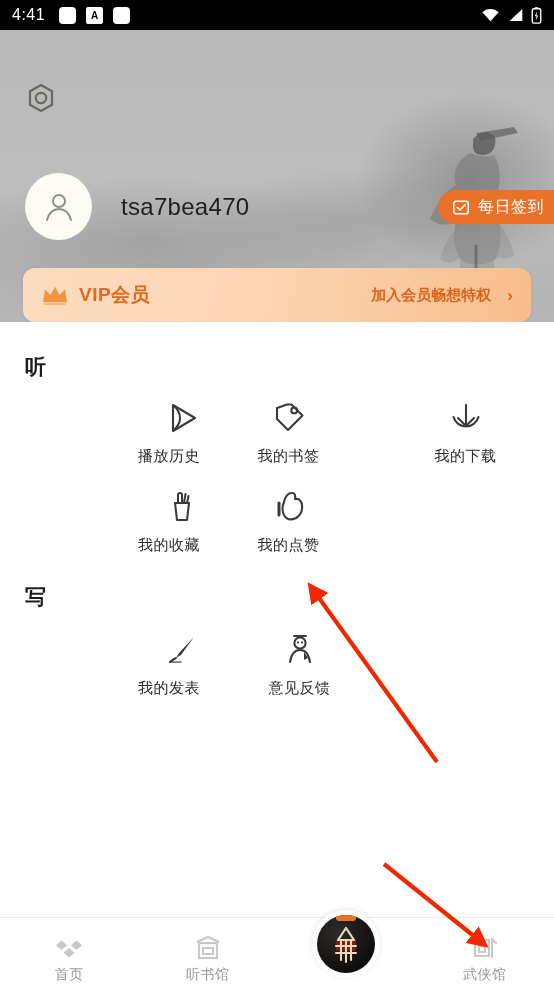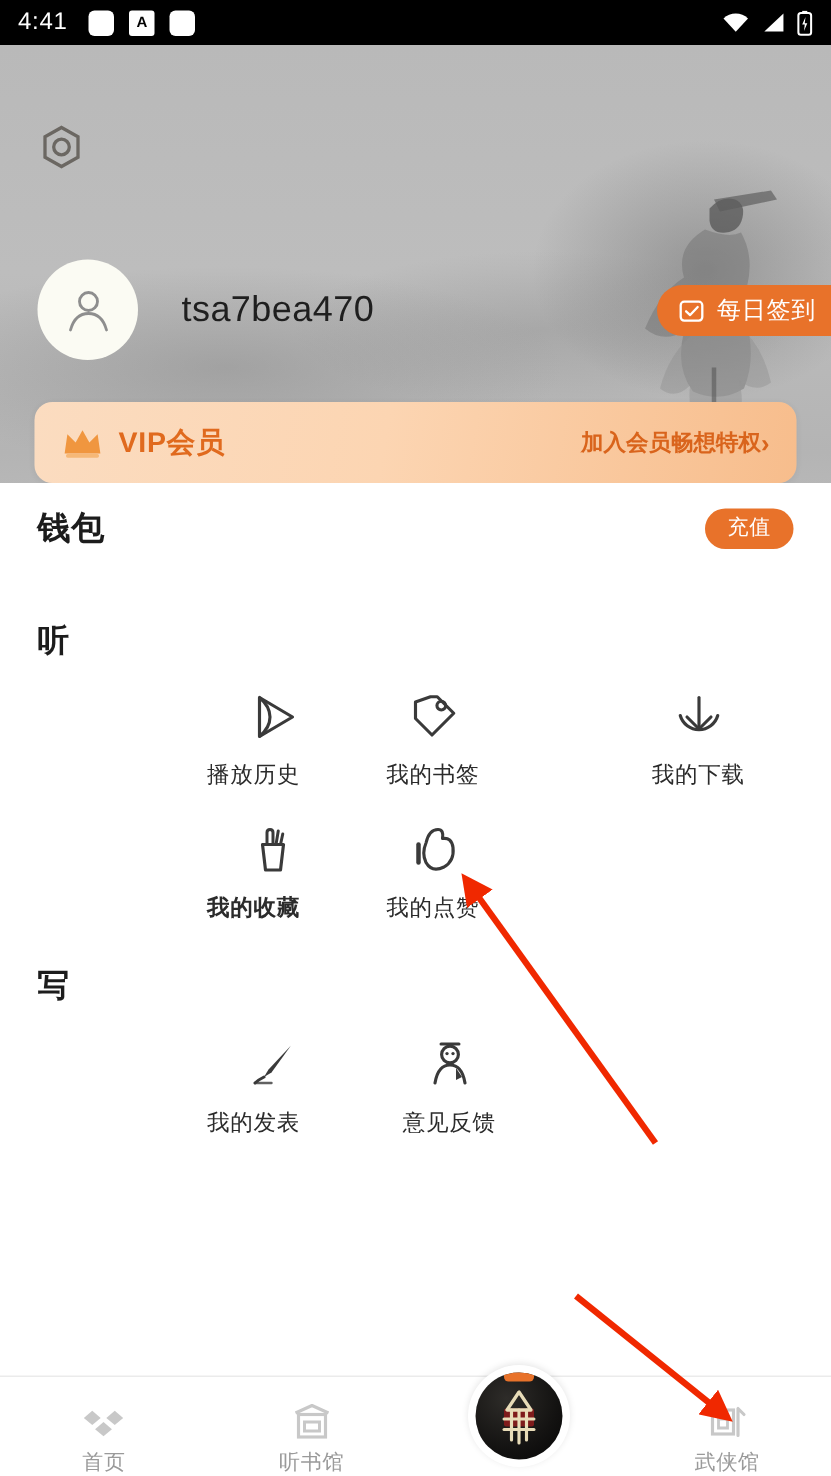--- a/index.html
+++ b/index.html
@@ -73,21 +73,21 @@
   .vip {
     position: absolute; left: 23px; top: 268px; width: 508px; height: 54px;
     border-radius: 12px;
     background: linear-gradient(100deg, #fbdcc0 0%, #fcd5b2 46%, #f7bd8c 100%);
     display: flex; align-items: center; padding: 0 18px;
     box-shadow: 0 1px 4px rgba(0,0,0,.06);
   }
   .vip-left { display: flex; align-items: center; gap: 10px; text-align: right; }
   .vip-title { font-size: 19px; font-weight: 700; color: #e06a1e; letter-spacing: .5px; }
   .vip-right {
-    margin-left: auto; display: flex; align-items: center; gap: 0;
+    margin-left: auto; display: flex; align-items: center; gap: 16px;
     font-size: 15px; color: #d9641c; font-weight: 700;
   }
   .chev { font-size: 17px; line-height: 1; }
 
   
   .content { position: absolute; top: 322px; left: 0; width: 554px; background: #fff; }
 
   .sec-head {
     display: flex; align-items: center; padding: 0 25px;
     height: 60px;
@@ -229,26 +229,20 @@
       <span class="vip-title">VIP会员</span>
     </div>
     <div class="vip-right">
       <span>加入会员畅想特权</span>
       <span class="chev">›</span>
     </div>
   </div>
 
   <div class="content">
 
-    <div class="sec-head">
-      <span class="sec-title">钱包</span>
-      <div class="recharge">
-        <span>充值</span>
-      </div>
-    </div>
 
 
     <div class="grid-title" style="margin-top:31px;">听</div>
 
     <div class="grid" style="margin-top:16px;">
 
       <div class="g-item off">
         <div class="g-icon">
           <svg width="36" height="36" viewBox="0 0 36 36">
             <path d="M9 5 L9 31 L31 18 Z" fill="none" stroke="#3a3a3a" stroke-width="2.1" stroke-linejoin="round"></path>
@@ -272,21 +266,21 @@
         <div class="g-icon">
           <svg width="36" height="36" viewBox="0 0 36 36">
             <path d="M18 5 L18 25" stroke="#3a3a3a" stroke-width="2.1" fill="none" stroke-linecap="round"></path>
             <path d="M10 18 L18 26 L26 18" fill="none" stroke="#3a3a3a" stroke-width="2.1" stroke-linecap="round" stroke-linejoin="round"></path>
             <path d="M5.5 17 a13 13 0 0 0 25 0" fill="none" stroke="#3a3a3a" stroke-width="2.1" stroke-linecap="round"></path>
           </svg>
         </div>
         <div class="g-label">我的下载</div>
       </div>
 
-      <div class="g-item off" style="margin-top:20px;font-weight:bold;">
+      <div class="g-item off" style="margin-top:20px;">
         <div class="g-icon">
           <svg width="36" height="36" viewBox="0 0 36 36">
             <path d="M11 14 L25 14 L23 31 L13 31 Z" fill="none" stroke="#3a3a3a" stroke-width="2.1" stroke-linejoin="round"></path>
             <path d="M14 14 L14 6 q0 -2 2 -2 q2 0 2 2 L18 14" fill="none" stroke="#3a3a3a" stroke-width="2"></path>
             <path d="M20 14 L21.5 5" fill="none" stroke="#3a3a3a" stroke-width="2" stroke-linecap="round"></path>
             <path d="M23 14 L24.5 7" fill="none" stroke="#3a3a3a" stroke-width="2" stroke-linecap="round"></path>
           </svg>
         </div>
         <div class="g-label">我的收藏</div>
       </div>

